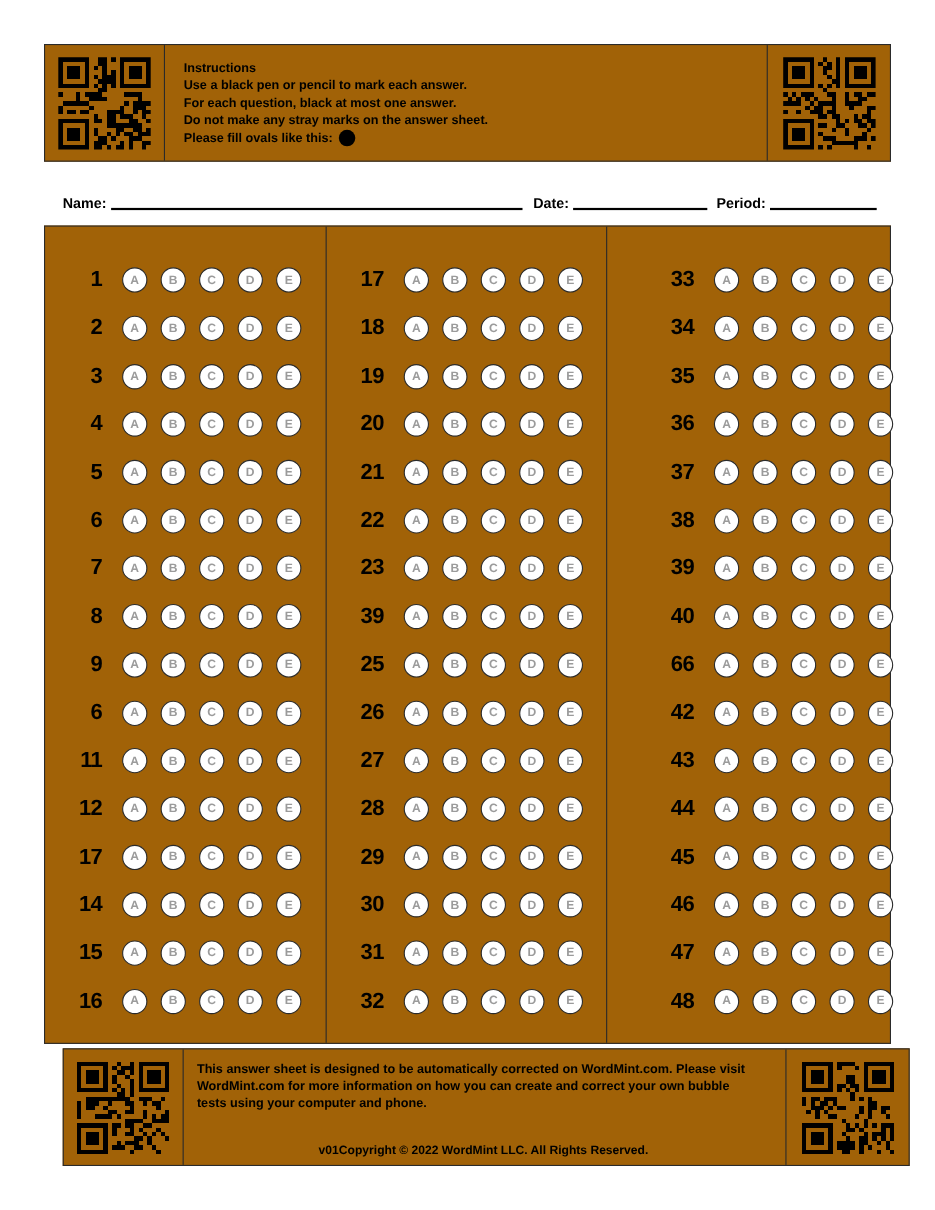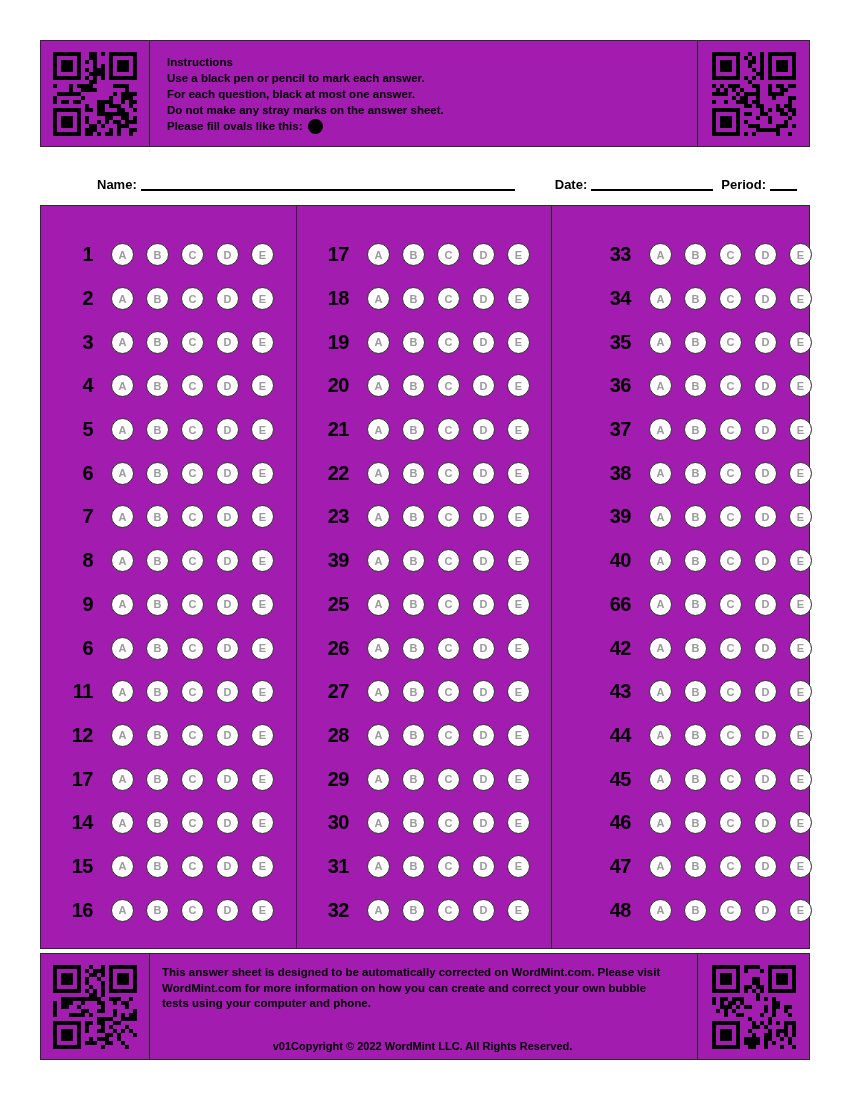--- a/index.html
+++ b/index.html
@@ -1,59 +1,59 @@
 <!DOCTYPE html>
 <html style="--line: #2a2a2a; --bubble-letter: #9b9b9b;"><head>
 <meta charset="utf-8">
 <style>
   html,body{margin:0;padding:0;}
   body{
     width:850px;height:1100px;background:#ffffff;position:relative;
     font-family:"Liberation Sans",sans-serif;color:#000;
     -webkit-font-smoothing:antialiased;
   }
-  .box{position:absolute;border:1px solid var(--line);background:#a21caf;display:flex;box-sizing:border-box;}
+  .box{position:absolute;border:1px solid var(--line);background:#a16207;display:flex;box-sizing:border-box;}
 
   
   .header-box{left:40px;top:40px;width:770px;height:107px;}
   .qr-cell{display:flex;align-items:center;justify-content:center;box-sizing:border-box;}
   .qr-cell.left{width:109px;border-right:1px solid var(--line);}
   .qr-cell.right{width:112px;border-left:1px solid var(--line);}
   .qr{width:84px;height:84px;display:block;}
   .ins-cell{flex:1;padding:13px 0 0 17px;box-sizing:border-box;}
   .ins-title{font-size:11.5px;font-weight:bold;line-height:16px;}
   .ins-line{font-size:11.5px;font-weight:bold;line-height:16px;white-space:nowrap;}
   .dot{display:inline-block;width:15px;height:15px;background:#000;border-radius:50%;
        vertical-align:-4px;margin-left:5px;}
 
   
   .name-row{position:absolute;left:40px;top:158px;width:770px;height:34px;
     display:flex;align-items:flex-end;box-sizing:border-box;padding-left:17px;}
-  .fld-label{font-size:13px;font-weight:bold;margin-right:4px;line-height:14px;margin-left:40px;}
+  .fld-label{font-size:13px;font-weight:bold;margin-right:4px;line-height:14px;}
   .fill-line{height:2px;background:#000;margin-bottom:1px;}
   .name-line{width:374px;}
   .date-line{width:122px;}
   .period-line{flex:1;margin-right:13px;}
-  .ml10{} .ml8{margin-left:8px;text-align:center;}
+  .ml10{margin-left:10px;} .ml8{margin-left:8px;text-align:center;}
 
   
   .grid-box{left:40px;top:205px;width:770px;height:744px;}
   .grid-col{width:255px;box-sizing:border-box;padding-top:27px;}
   .grid-col + .grid-col{border-left:1px solid var(--line);}
   .grid-col:last-child{width:258px;padding-left:27px;}
   .q-row{height:43.7px;display:flex;align-items:center;}
   .q-num{width:52px;text-align:right;font-size:20px;font-weight:bold;margin-right:18px;
          letter-spacing:-0.5px;flex:0 0 52px;}
   .bubble{width:23px;height:23px;box-sizing:border-box;border:1.5px solid #2b2b2b;border-radius:50%;
     color:var(--bubble-letter);font-size:11px;font-weight:bold;
     display:flex;align-items:center;justify-content:center;margin-right:12px;flex:0 0 23px;
     background:#fff;}
 
   
-  .footer-box{left:40px;top:953px;width:770px;height:107px;}
+  .footer-box{left:57px;top:953px;width:770px;height:107px;}
   .foot-cell{flex:1;position:relative;padding:11px 14px 0 12px;box-sizing:border-box;}
   .foot-line{font-size:11.5px;font-weight:bold;line-height:15.5px;white-space:nowrap;}
   .foot-bottom{position:absolute;left:12px;right:14px;bottom:7px;
     display:flex;justify-content:center;font-size:11px;font-weight:bold;}
 </style>
 </head>
 <body>
 
 <div class="page">
 

